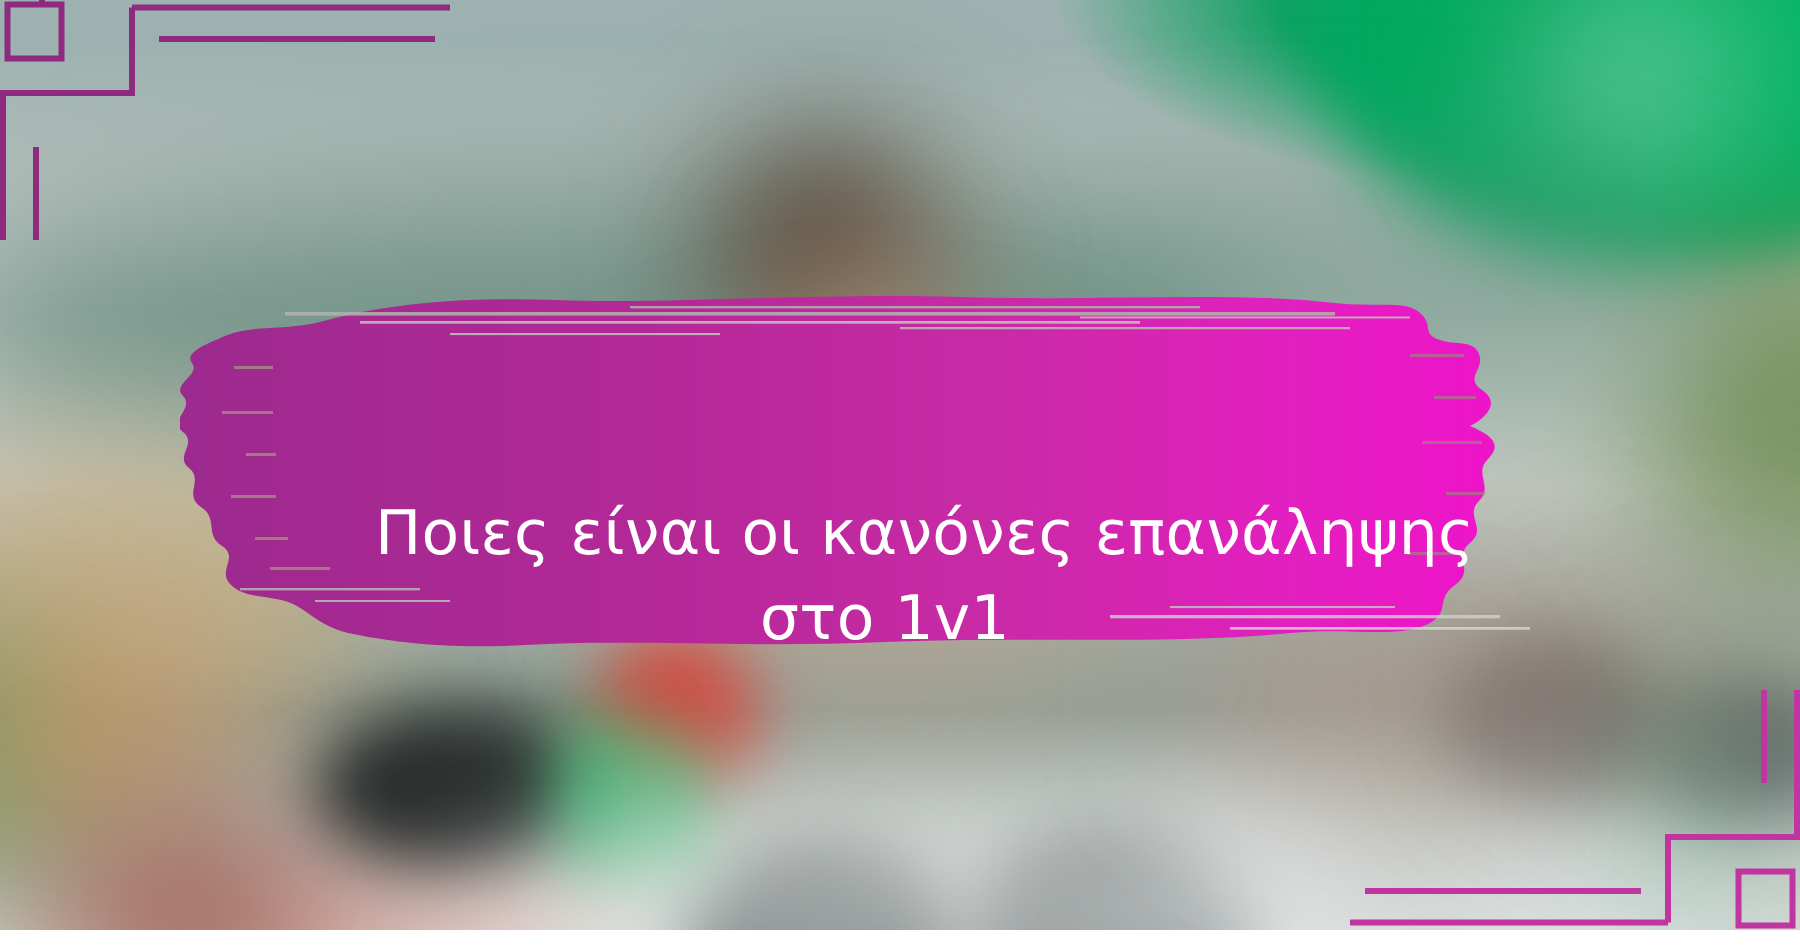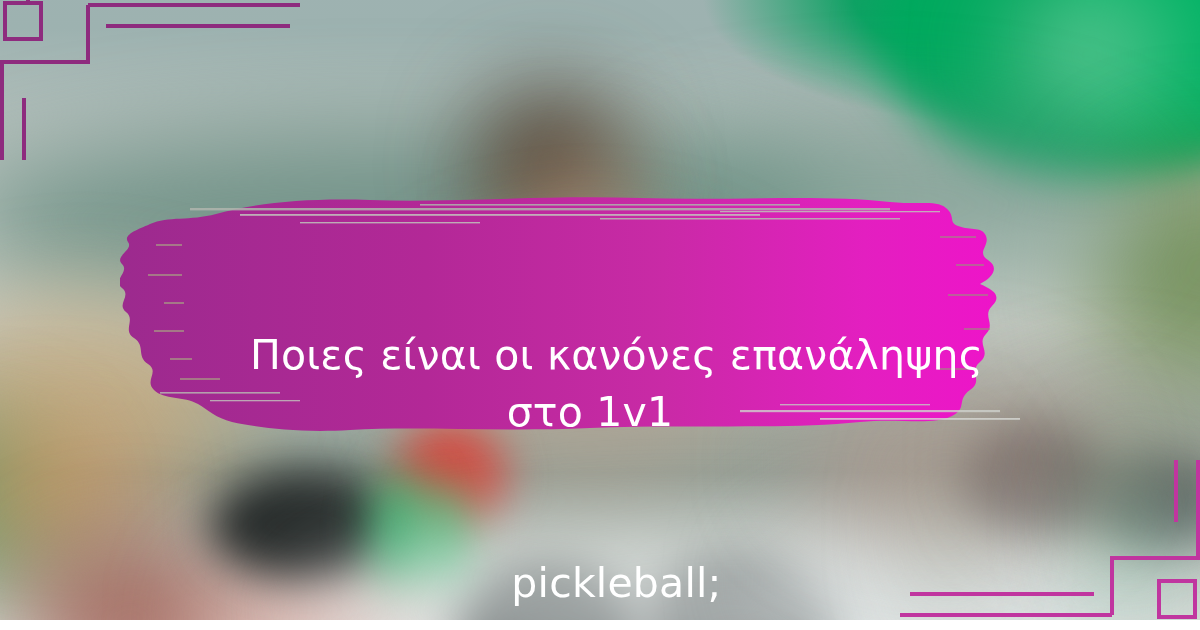--- a/index.html
+++ b/index.html
@@ -238,16 +238,15 @@
         <rect x="828" y="116" width="40" height="2"></rect>
         <rect x="844" y="150" width="26" height="2"></rect>
         <rect x="818" y="190" width="34" height="2"></rect>
       </g>
     </svg>
   </div>
 
   <div class="title">
     <span>Ποιες είναι οι κανόνες επανάληψης στο 1v1</span>
     <span><br></span>
-    <span>pickleball;</span>
   </div>
 
 </div>
 
 </body></html>

